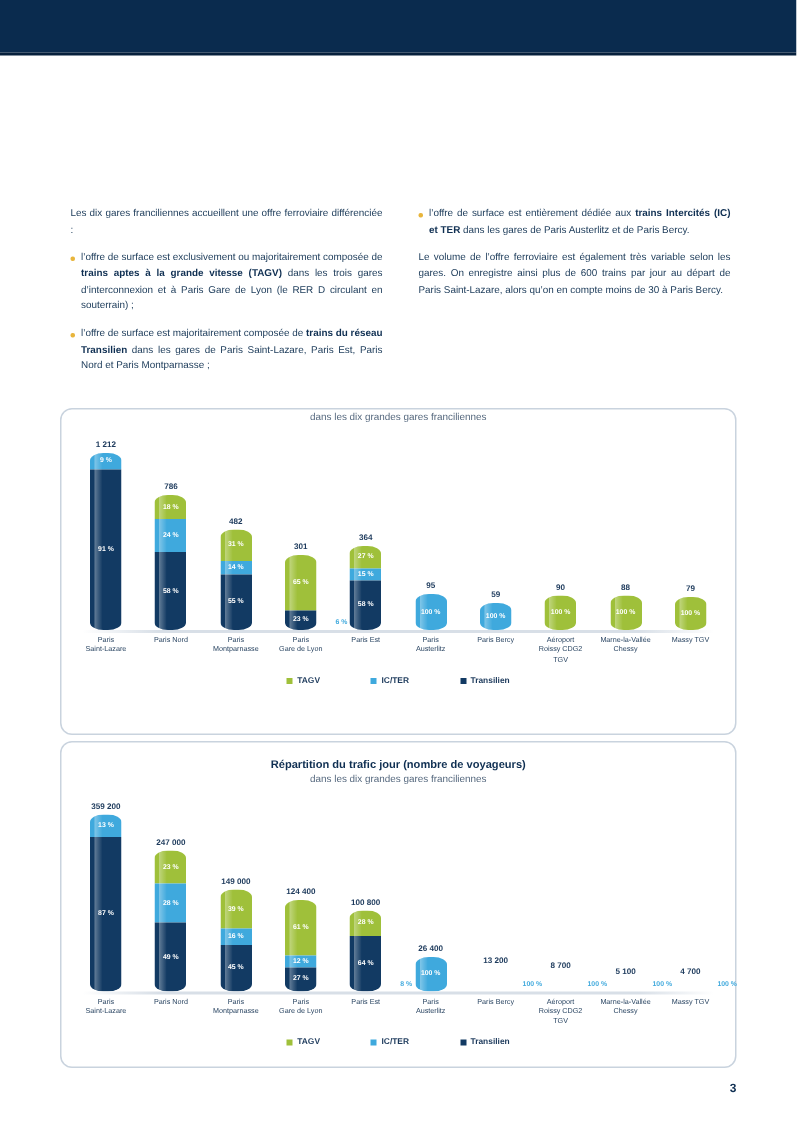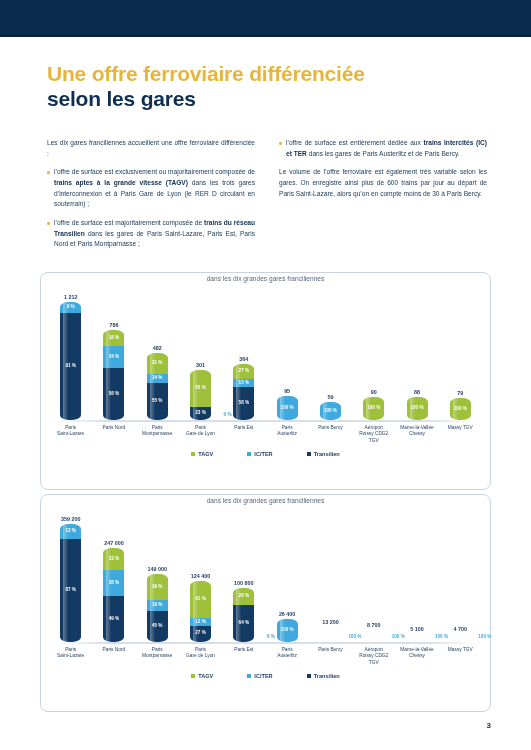--- a/index.html
+++ b/index.html
@@ -132,24 +132,20 @@
   }
 </style>
 </head>
 <body>
 
 <div class="page">
 
   <div class="top-band"></div>
   <div class="top-band-edge"></div>
 
-  <div class="title-block">
-    <div class="title-line1">Une offre ferroviaire différenciée</div>
-    <div class="title-line2">selon les gares</div>
-  </div>
 
   <div class="body-cols">
     <div class="col">
       <div class="para">Les dix gares franciliennes accueillent une offre ferroviaire différenciée :</div>
       <div class="bullet">
         <span>l’offre de surface est exclusivement ou majoritairement composée de </span><b>trains aptes à la grande vitesse (TAGV)</b><span> dans les trois gares d’interconnexion et à Paris Gare de Lyon (le RER D circulant en souterrain) ;</span>
       </div>
       <div class="bullet">
         <span>l’offre de surface est majoritairement composée de </span><b>trains du réseau Transilien</b><span> dans les gares de Paris Saint-Lazare, Paris Est, Paris Nord et Paris Montparnasse ;</span>
       </div>
@@ -296,20 +292,21 @@
           <span class="legend-label">IC/TER</span>
         </div>
         <div class="legend-item">
           <span class="legend-swatch" style="background: rgb(18, 58, 99);"></span>
           <span class="legend-label">Transilien</span>
         </div>
       </div>
   </div>
 
   <div class="chart-card" id="chart2">
+    <div class="chart-title">Répartition du trafic jour (nombre de voyageurs)</div>
     <div class="chart-subtitle">dans les dix grandes gares franciliennes</div>
     <div class="plot">
       <div class="bars">
           <div class="bar-wrap">
             <div class="bar-total">359 200</div>
             <div class="bar-col glossy" style="height: 118px;">
               <div class="seg seg-icter" style="height: 15.3px;">
                 <span>13 %</span>
               </div>
               <div class="seg seg-trans" style="height: 102.7px;">

